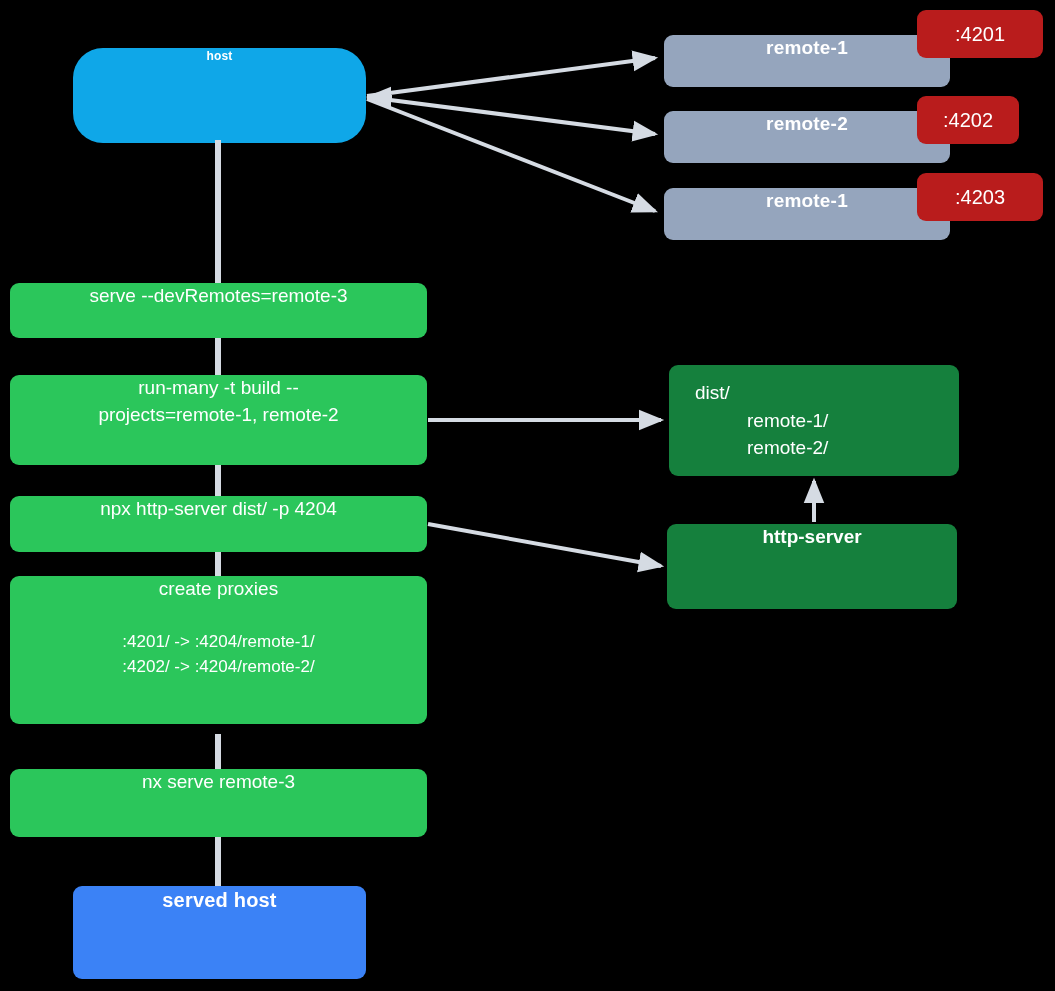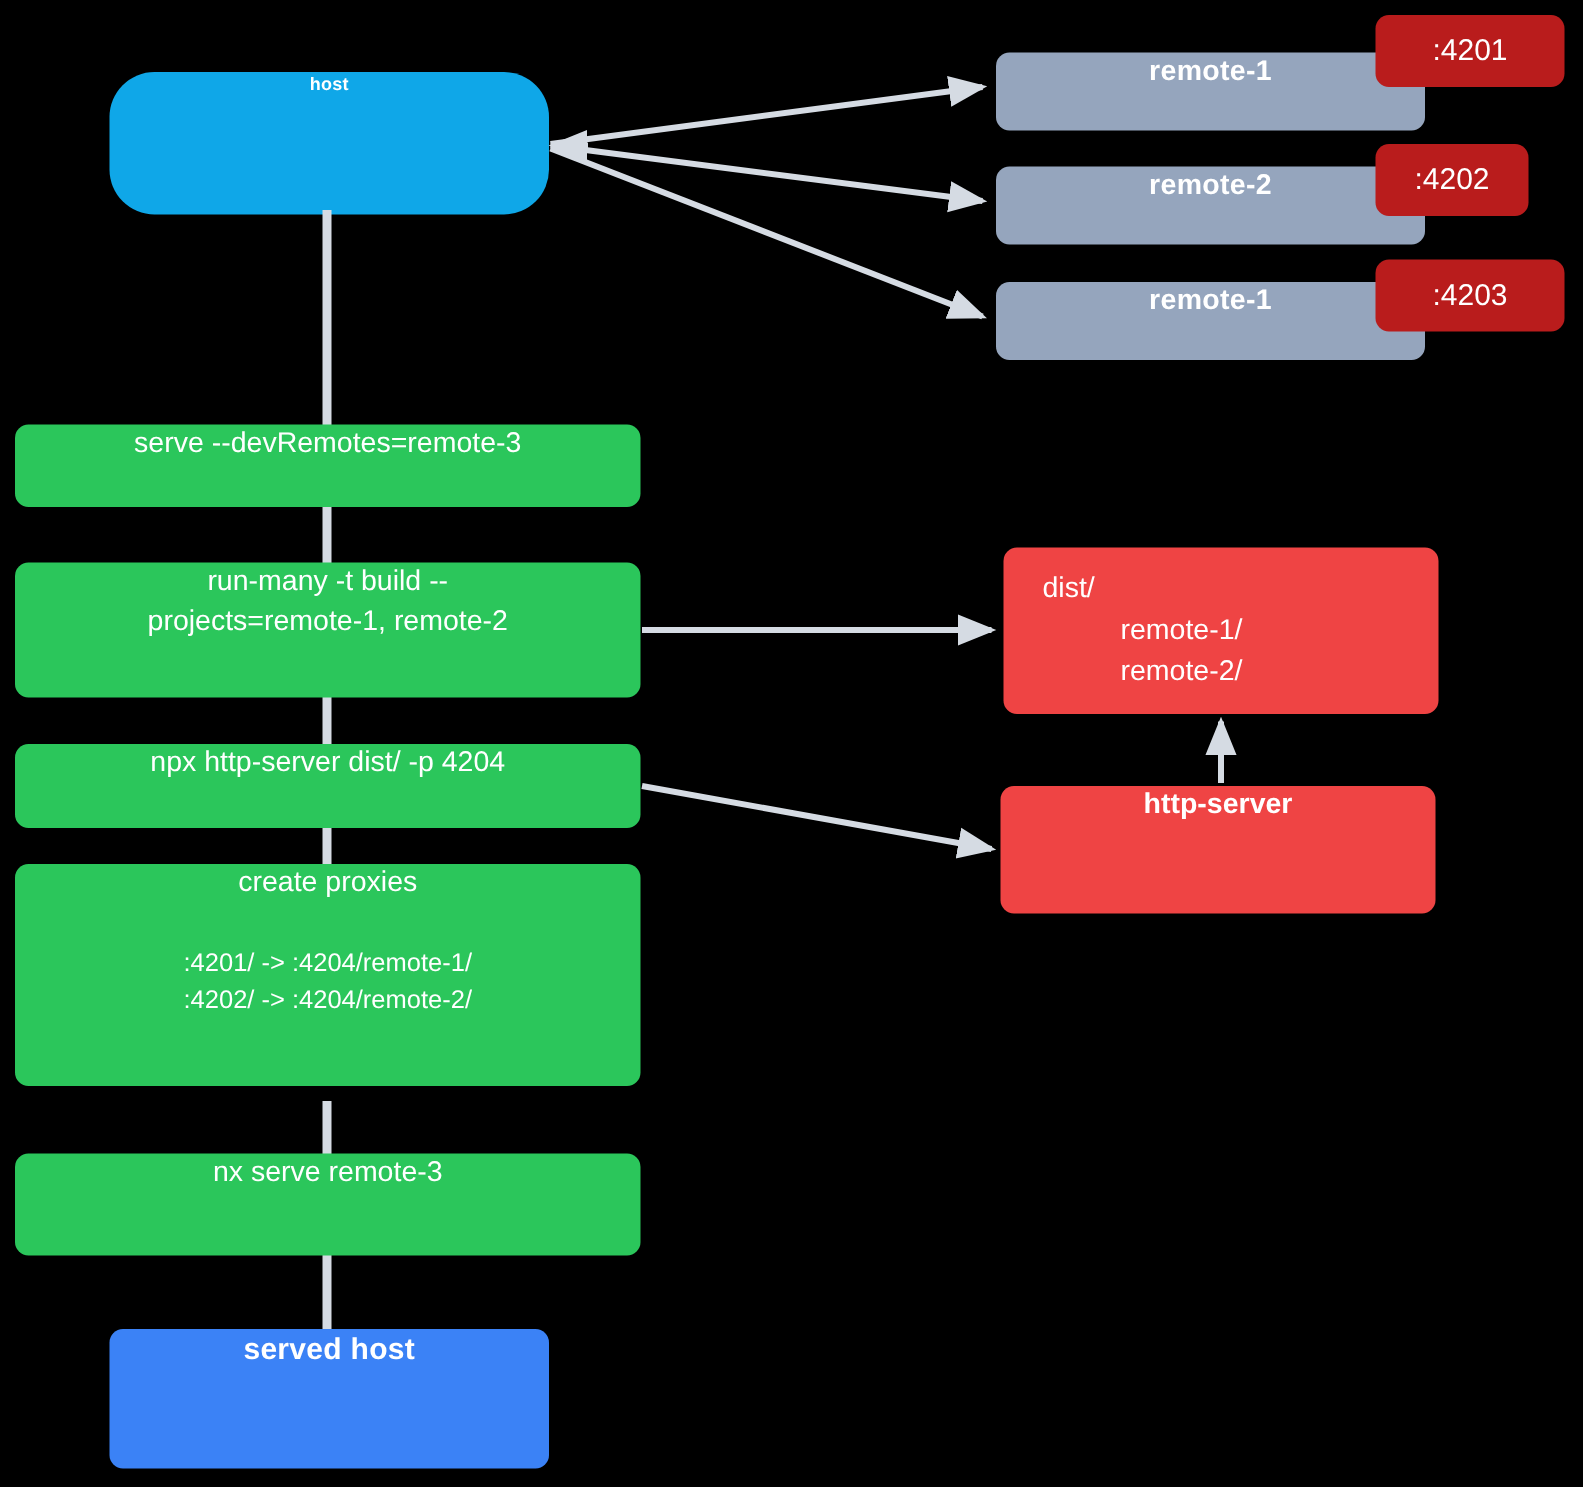--- a/index.html
+++ b/index.html
@@ -38,21 +38,21 @@
     font-size: 20px;
     letter-spacing: .2px;
   }
   .node-remote {
     background: #95a5bd;
     font-size: 19px;
     letter-spacing: .2px;
     z-index: 2;
   }
   .node-gray {
-    background: #ef4444;
+    background: #15803d;
     font-size: 19px;
     z-index: 2;
   }
   .node-cmd {
     background: #2bc65b;
     font-size: 19px;
     z-index: 3;
     padding: 0 14px;
   }
   .badge {

